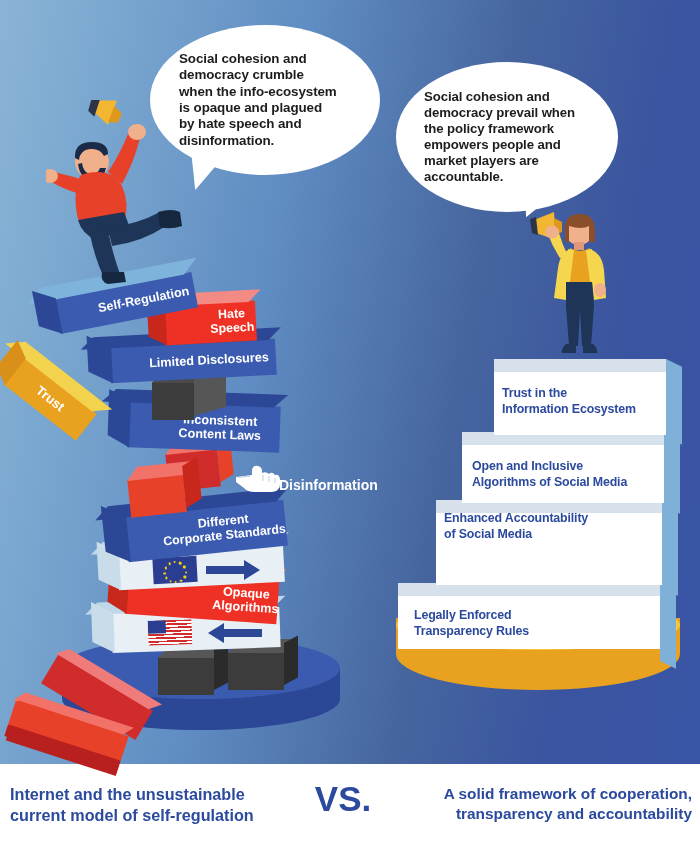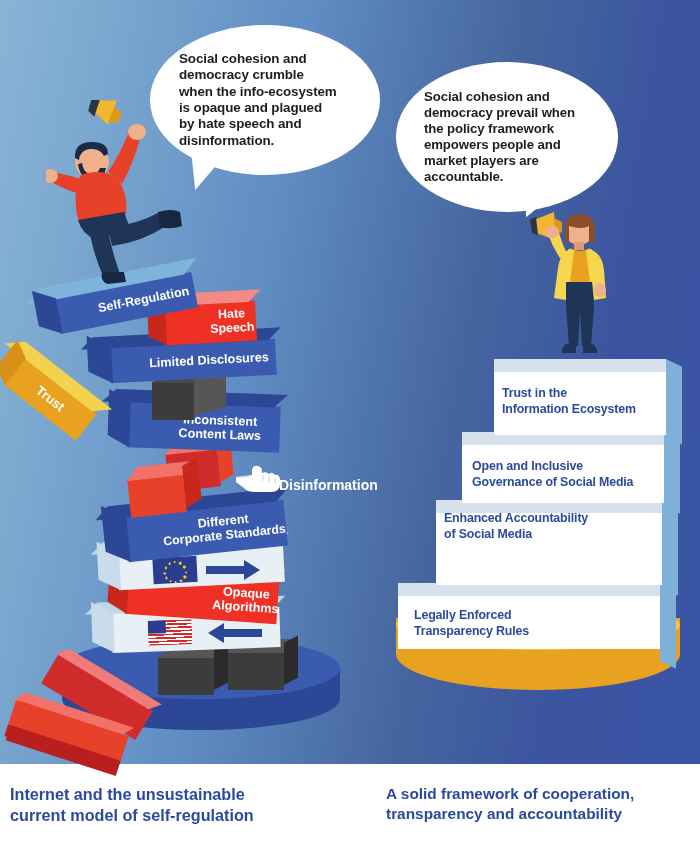--- a/index.html
+++ b/index.html
@@ -61,21 +61,21 @@
   .eu-flag{background:#2b3d91;}
   .eu-star{position:absolute;width:2.4px;height:2.4px;background:#f5d20a;border-radius:50%;}
   .us-stripes{position:absolute;left:0;top:0;width:100%;height:100%;
     background:repeating-linear-gradient(to bottom,#d12b2b 0,#d12b2b 1.7px,#ffffff 1.7px,#ffffff 3.4px);}
   .us-canton{position:absolute;left:0;top:0;width:42%;height:53%;background:#2b3d91;}
 
   
   .caption{position:absolute;color:#2b4a9e;font-weight:bold;}
   #cap-left{left:10px;top:784px;width:285px;text-align:left;font-size:16.2px;line-height:1.32;white-space:pre-line;}
   #cap-vs{left:303px;top:780px;width:80px;text-align:center;font-size:35px;line-height:1.1;}
-  #cap-right{left:386px;top:784px;width:306px;text-align:left;font-size:15.4px;line-height:1.32;white-space:pre-line;}
+  #cap-right{left:386px;top:784px;width:306px;text-align:right;font-size:15.4px;line-height:1.32;white-space:pre-line;}
 
   
   #disinfo-label{position:absolute;left:279px;top:477px;color:#ffffff;font-weight:bold;font-size:14px;}
 </style>
 </head>
 <body>
 
 <div class="stage">
 
   <div class="bg"></div>
@@ -269,21 +269,21 @@
     <div class="front" style="top:513px;width:226px;height:72px;left:436px;"></div>
     <div class="slabel" style="left:444px;top:502px;width:214px;">Enhanced Accountability
 of Social Media</div>
   </div>
 
   <div class="step">
     <div style="position:absolute;left:462px;top:432px;width:202px;height:13px;background:#d6e1ec;"></div>
     <div style="position:absolute;left:664px;top:432px;width:16px;height:74px;background:#7fb0d8;transform:skewY(26deg);transform-origin:top left;"></div>
     <div class="front" style="top:445px;width:202px;height:58px;left:462px;"></div>
     <div class="slabel" style="left:472px;top:450px;width:190px;">Open and Inclusive
-Governance of Social Media</div>
+Algorithms of Social Media</div>
   </div>
 
   <div class="step">
     <div style="position:absolute;left:494px;top:359px;width:172px;height:13px;background:#d6e1ec;"></div>
     <div style="position:absolute;left:666px;top:359px;width:16px;height:78px;background:#7fb0d8;transform:skewY(26deg);transform-origin:top left;"></div>
     <div class="front" style="top:372px;width:172px;height:63px;left:494px;"></div>
     <div class="slabel" style="left:502px;top:377px;width:162px;">Trust in the
 Information Ecosystem</div>
   </div>
 
@@ -339,16 +339,17 @@
 
   <div class="bg-white"></div>
 
   <div style="position:absolute;left:8px;top:717px;width:116px;height:50px;transform:rotate(18deg);overflow:hidden;">
     <div style="position:absolute;left:0;top:0;width:116px;height:26px;background:#e8412a;"></div>
     <div style="position:absolute;left:0;top:26px;width:116px;height:16px;background:#b81f1f;"></div>
   </div>
 
   <div class="caption" id="cap-left">Internet and the unsustainable
 current model of self-regulation</div>
+  <div class="caption" id="cap-vs">VS.</div>
   <div class="caption" id="cap-right">A solid framework of cooperation,
 transparency and accountability</div>
 
 </div>
 
 </body></html>

